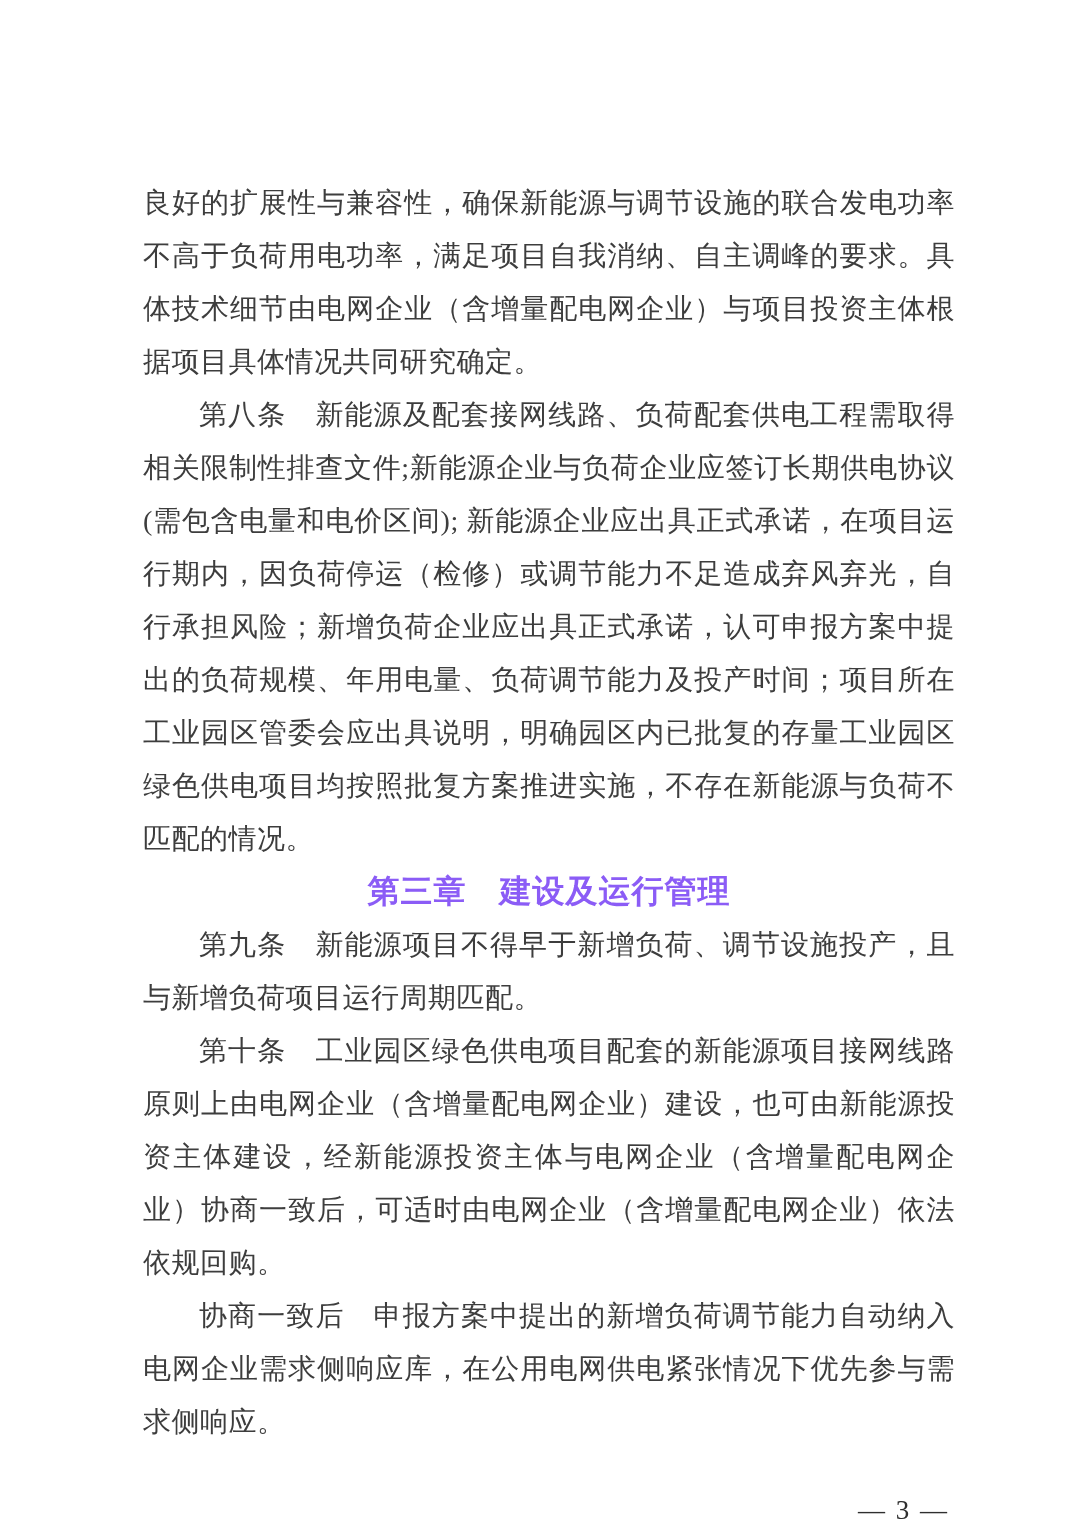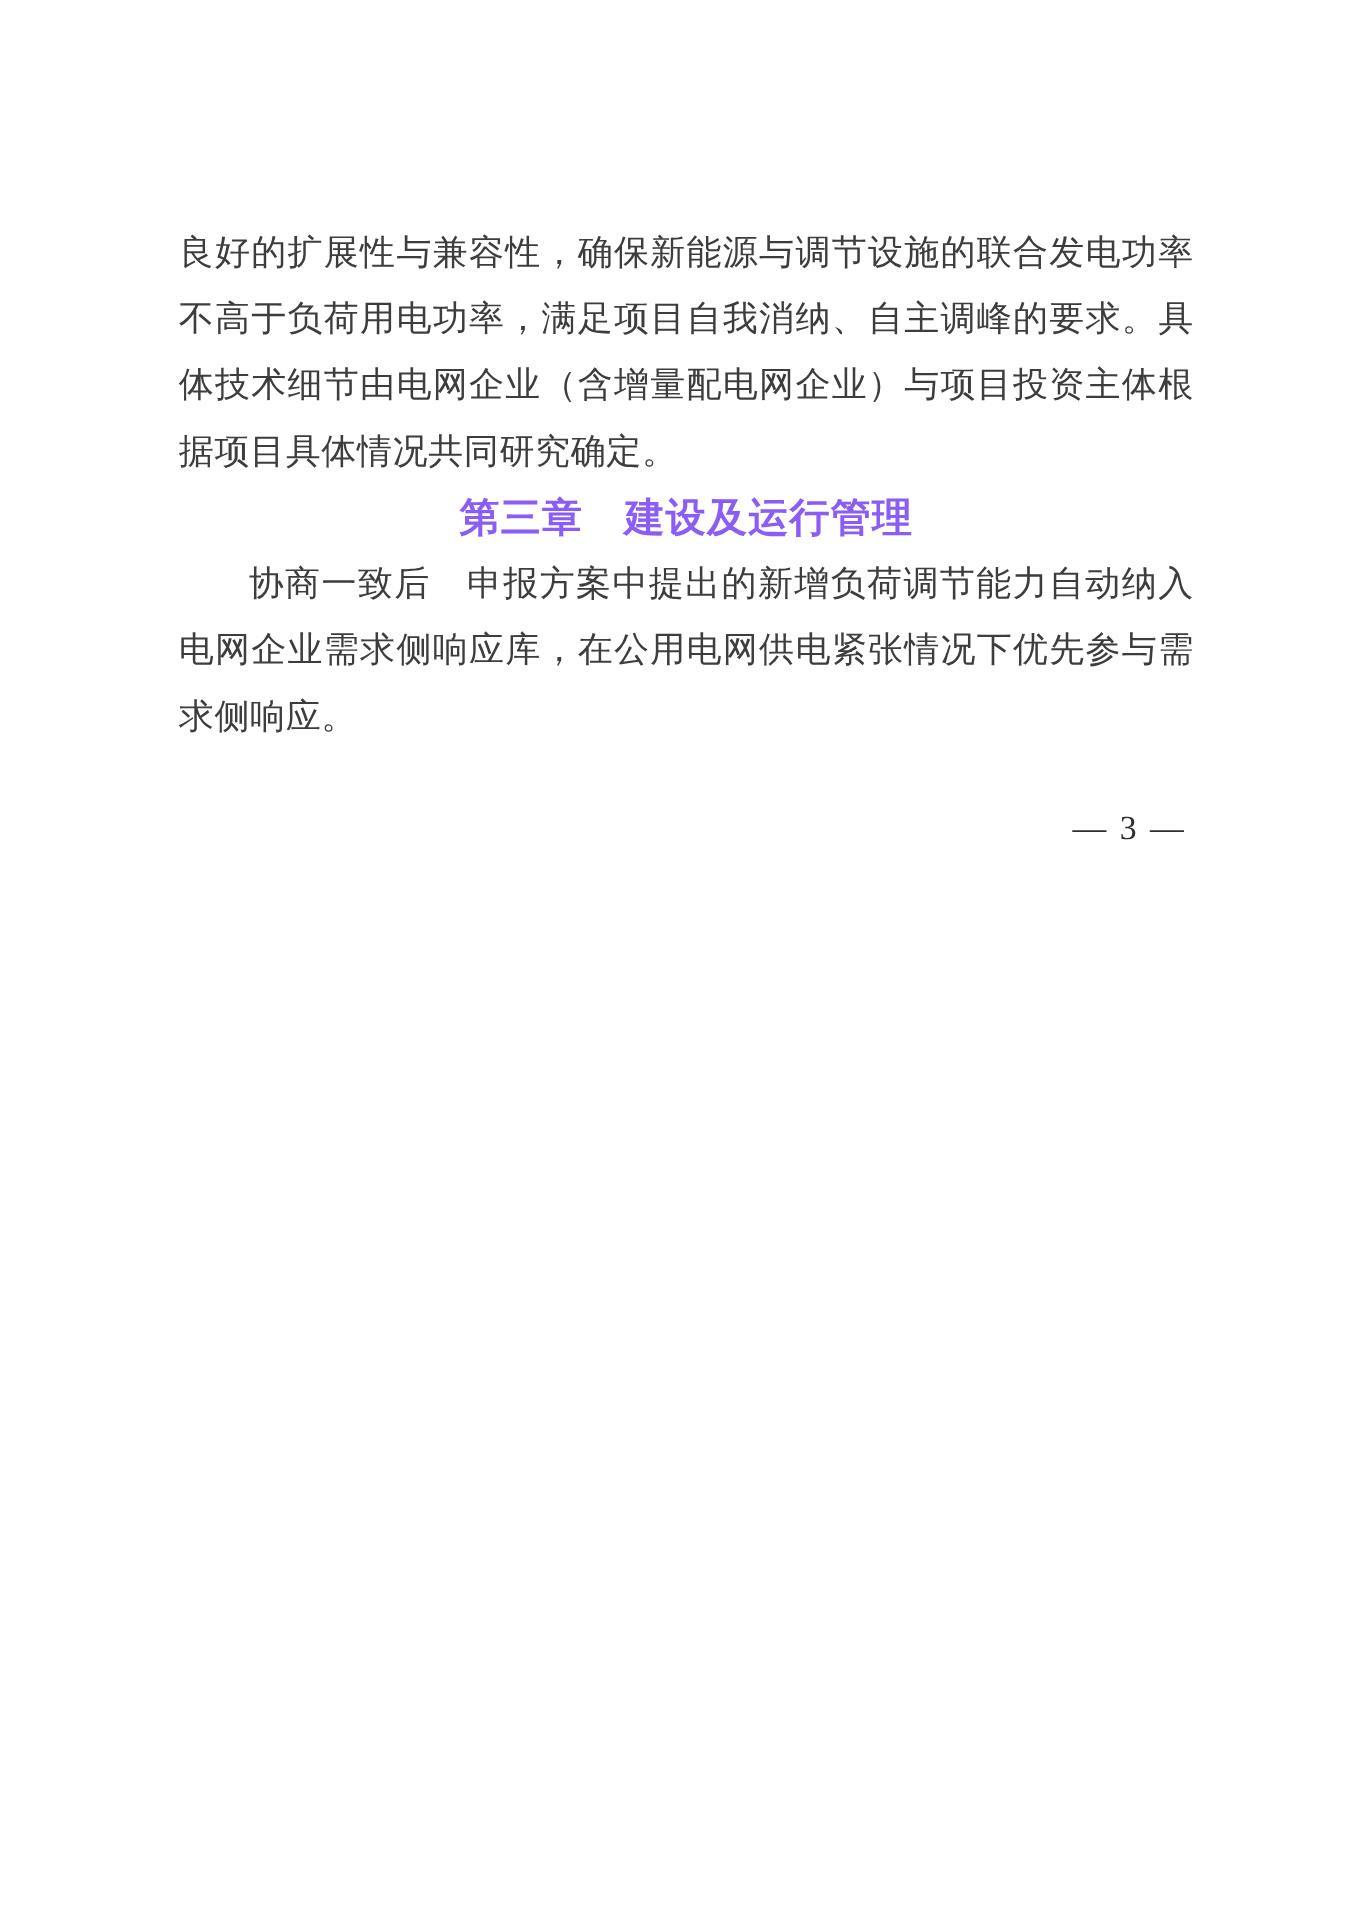--- a/index.html
+++ b/index.html
@@ -53,22 +53,25 @@
     letter-spacing: 2px;
   }
 </style>
 </head>
 <body>
 
 <div class="page">
 
   <p class="para">良好的扩展性与兼容性，确保新能源与调节设施的联合发电功率不高于负荷用电功率，满足项目自我消纳、自主调峰的要求。具体技术细节由电网企业（含增量配电网企业）与项目投资主体根据项目具体情况共同研究确定。</p>
 
+  <p class="para indent">第八条　新能源及配套接网线路、负荷配套供电工程需取得相关限制性排查文件;新能源企业与负荷企业应签订长期供电协议(需包含电量和电价区间); 新能源企业应出具正式承诺，在项目运行期内，因负荷停运（检修）或调节能力不足造成弃风弃光，自行承担风险；新增负荷企业应出具正式承诺，认可申报方案中提出的负荷规模、年用电量、负荷调节能力及投产时间；项目所在工业园区管委会应出具说明，明确园区内已批复的存量工业园区绿色供电项目均按照批复方案推进实施，不存在新能源与负荷不匹配的情况。</p>
 
   <h2 class="chapter">第三章　建设及运行管理</h2>
 
+  <p class="para indent">第九条　新能源项目不得早于新增负荷、调节设施投产，且与新增负荷项目运行周期匹配。</p>
 
+  <p class="para indent">第十条　工业园区绿色供电项目配套的新能源项目接网线路原则上由电网企业（含增量配电网企业）建设，也可由新能源投资主体建设，经新能源投资主体与电网企业（含增量配电网企业）协商一致后，可适时由电网企业（含增量配电网企业）依法依规回购。</p>
 
   <p class="para indent">协商一致后　申报方案中提出的新增负荷调节能力自动纳入电网企业需求侧响应库，在公用电网供电紧张情况下优先参与需求侧响应。</p>
 
   <div class="page-number">— 3 —</div>
 
 </div>
 
 </body></html>

